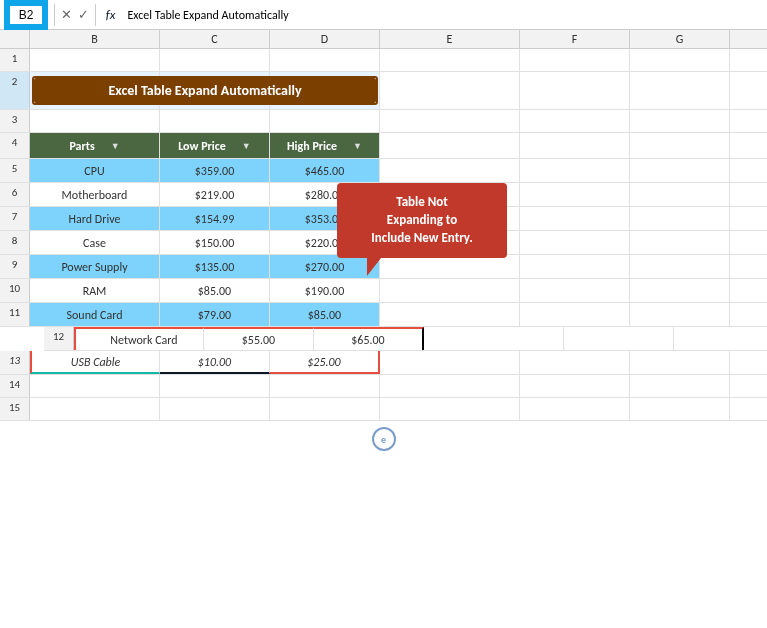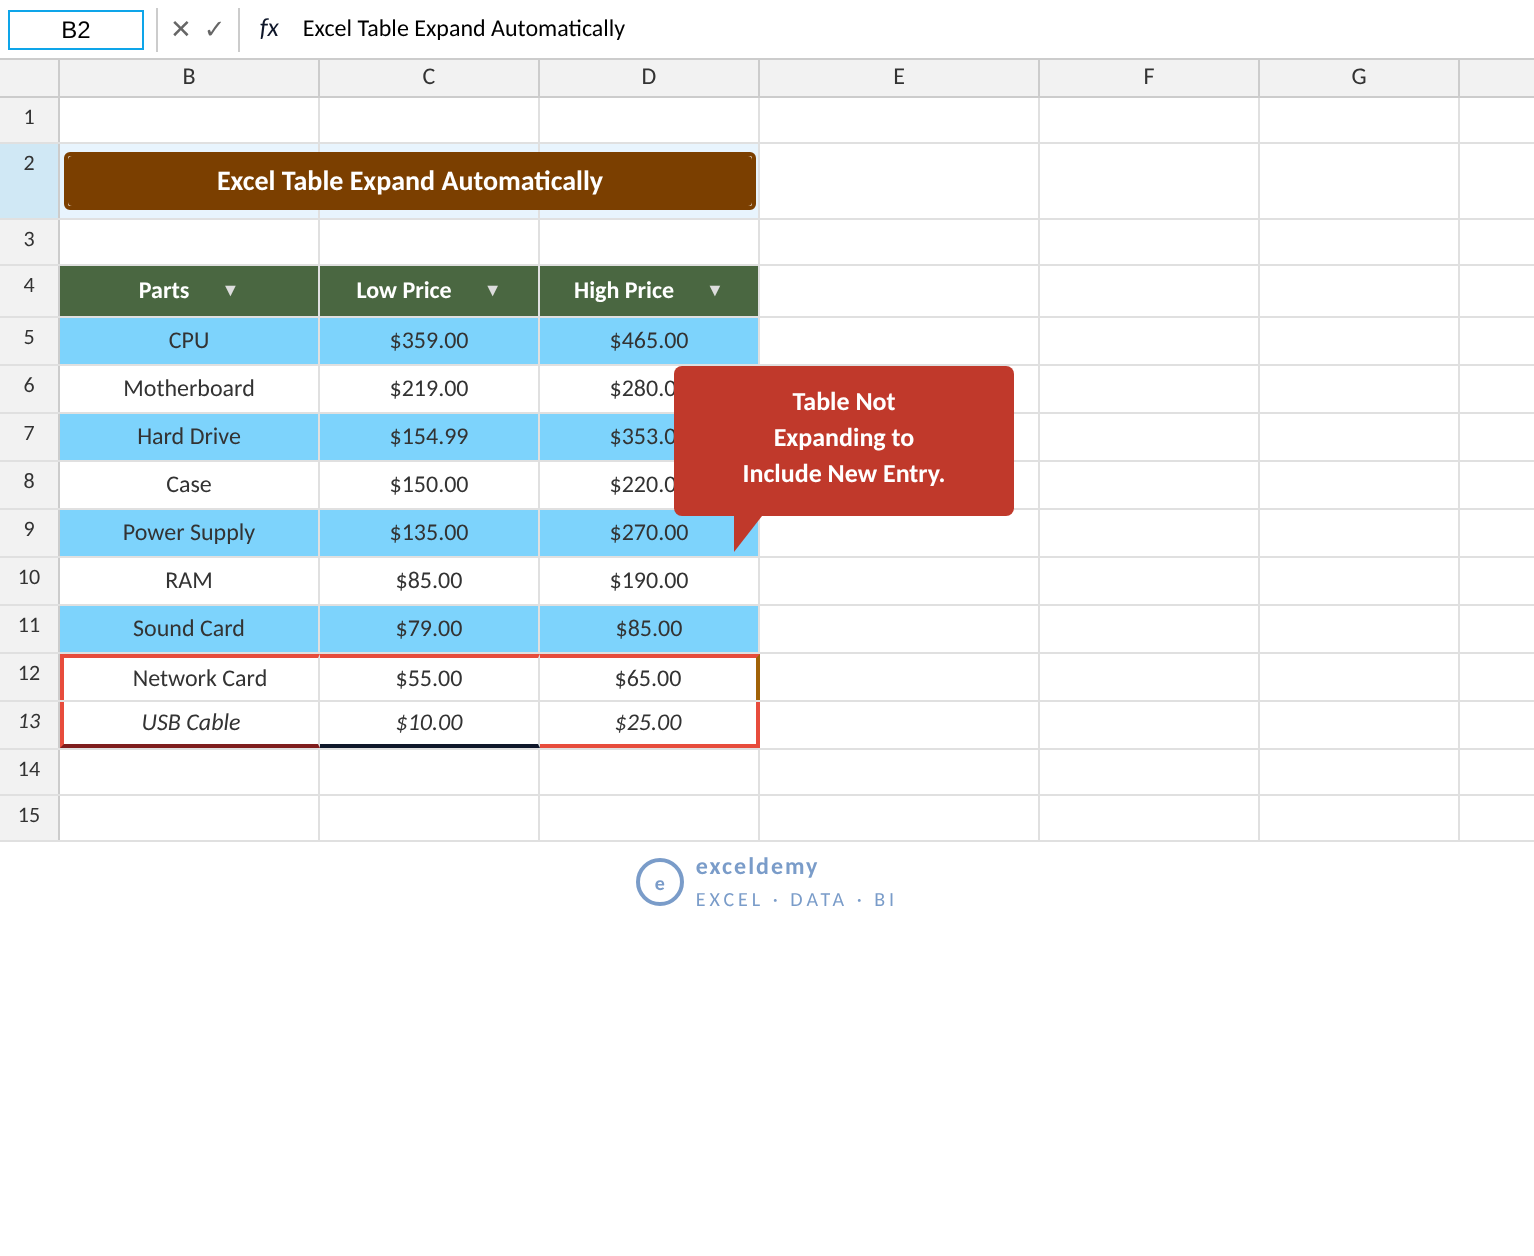--- a/index.html
+++ b/index.html
@@ -16,22 +16,22 @@
     .formula-bar {
       display: flex;
       align-items: center;
       background: #fff;
       border-bottom: 1px solid #ccc;
       padding: 3px 4px;
       height: 30px;
       gap: 4px;
     }
     .cell-ref-box {
-      width: 68px;
-      border: 1px solid #0ea5e9;
+      width: 44px;
+      border: 6px solid #0ea5e9;
       padding: 2px 4px;
       font-size: 12px;
       text-align: center;
       background: #fff;
     }
     .formula-separator {
       width: 1px;
       height: 22px;
       background: #ccc;
       margin: 0 2px;
@@ -396,33 +396,33 @@
     <div class="sheet-row" style="min-height:24px;">
       <div class="row-header">11</div>
       <div class="cell col-b tbl-cell-odd">Sound Card</div>
       <div class="cell col-c tbl-cell-odd">$79.00</div>
       <div class="cell col-d tbl-cell-odd">$85.00</div>
       <div class="cell col-e"></div>
       <div class="cell col-f"></div>
       <div class="cell col-g"></div>
     </div>
 
-    <div class="sheet-row" style="min-height:24px; position:relative;">
+    <div class="sheet-row" style="min-height:24px; position:relative;margin-left:44px;">
       <div class="row-header">12</div>
       <div class="cell col-b" style="border-top: 2px solid #e74c3c; border-left: 2px solid #e74c3c; padding-left: 13px;">Network Card</div>
       <div class="cell col-c" style="border-top: 2px solid #e74c3c;">$55.00</div>
-      <div class="cell col-d" style="border-top: 2px solid #e74c3c; border-right: 2px solid #a16207;">$65.00</div>
+      <div class="cell col-d" style="border-top: 2px solid #e74c3c; border-right: 2px solid #000000;">$65.00</div>
       <div class="cell col-e"></div>
       <div class="cell col-f"></div>
       <div class="cell col-g"></div>
     </div>
 
     <div class="sheet-row" style="min-height:24px; position:relative;font-style:italic;">
       <div class="row-header">13</div>
-      <div class="cell col-b" style="border-bottom: 2px solid #7f1d1d; border-left: 2px solid #e74c3c;">USB Cable</div>
+      <div class="cell col-b" style="border-bottom: 2px solid #14b8a6; border-left: 2px solid #e74c3c;">USB Cable</div>
       <div class="cell col-c" style="border-bottom: 2px solid #0f172a;">$10.00</div>
       <div class="cell col-d" style="border-bottom: 2px solid #e74c3c; border-right: 2px solid #e74c3c;">$25.00</div>
       <div class="cell col-e"></div>
       <div class="cell col-f"></div>
       <div class="cell col-g"></div>
     </div>
 
     <div class="sheet-row">
       <div class="row-header">14</div>
       <div class="cell col-b"></div>
@@ -438,20 +438,16 @@
       <div class="cell col-b"></div>
       <div class="cell col-c"></div>
       <div class="cell col-d"></div>
       <div class="cell col-e"></div>
       <div class="cell col-f"></div>
       <div class="cell col-g"></div>
     </div>
 
     <div class="watermark">
       <div class="watermark-icon">e</div>
-      <div class="watermark-text">
-        <div style="font-weight:bold; letter-spacing:1px; font-size:12px;">exceldemy</div>
-        <div style="font-size:10px; letter-spacing:2px;">EXCEL · DATA · BI</div>
-      </div>
     </div>
 
   </div>
 </div>
 
 </body></html>

